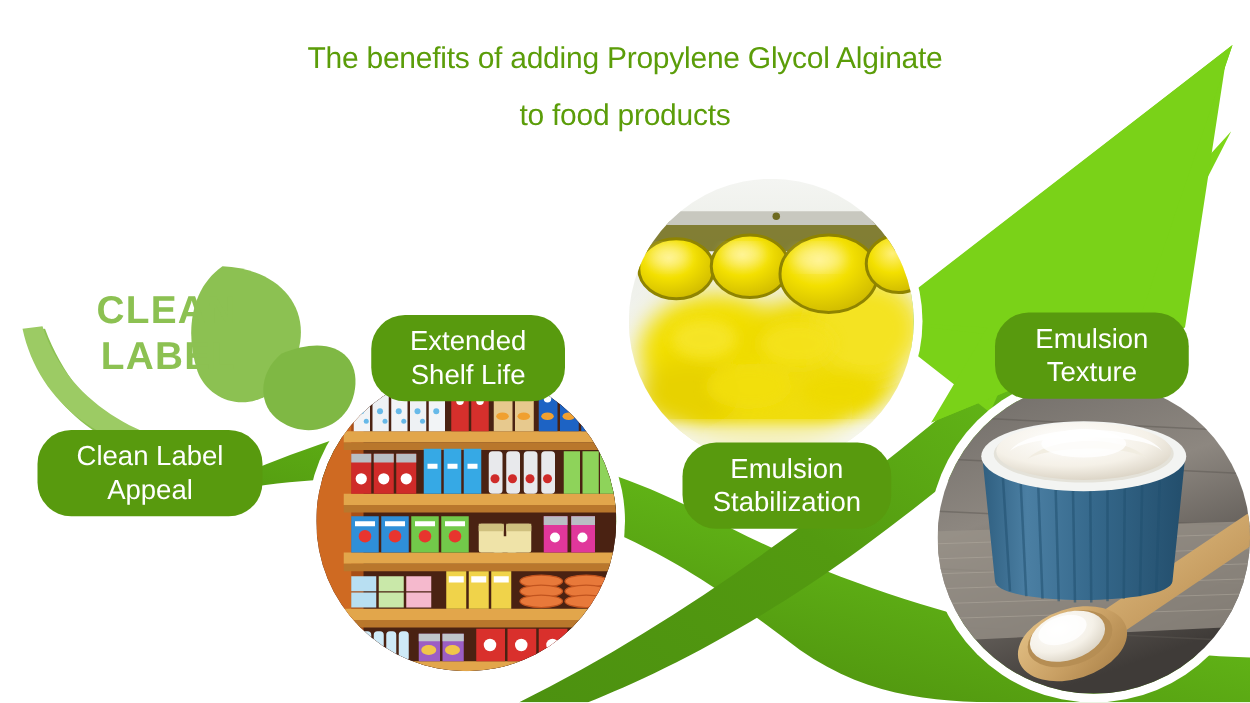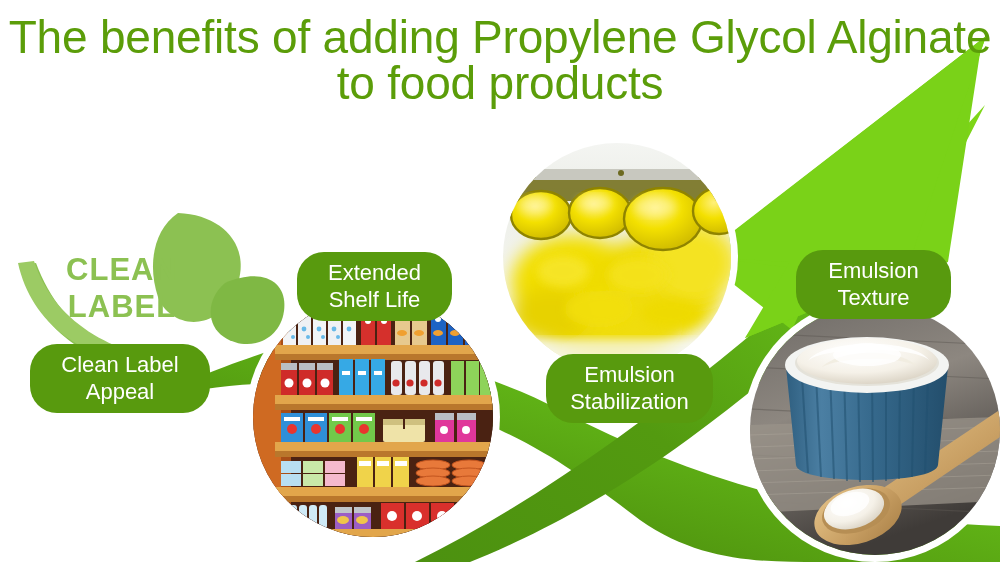--- a/index.html
+++ b/index.html
@@ -13,25 +13,25 @@
     height: 562px;
     background: #ffffff;
     overflow: hidden;
     font-family: "Liberation Sans", sans-serif;
   }
 
   
   .title {
     position: absolute;
     left: 0;
-    top: 14px;
+    top: 24px;
     width: 1000px;
     text-align: center;
     color: #5b9d09;
-    font-size: 46px;
+    font-size: 24px;
     line-height: 46px;
     font-weight: 400;
     letter-spacing: -0.2px;
     z-index: 40;
     white-space: pre-line;
     font-family: "Liberation Sans", sans-serif;
   }
 
   
   .swoosh {
@@ -47,32 +47,31 @@
   .cleanlabel-logo {
     position: absolute;
     left: 10px;
     top: 205px;
     width: 280px;
     height: 190px;
     z-index: 20;
   }
   .cl-text {
     position: absolute;
-    left: 32px;
+    left: 19px;
     top: 24px;
     width: 160px;
     color: #8cc152;
     font-size: 31px;
     line-height: 37px;
     font-weight: bold;
     letter-spacing: 1px;
-    text-align: center;
+    text-align: right;
     font-family: "Liberation Sans", sans-serif;
     white-space: pre-line;
-    margin-top: 22px;
   }
 
   
   .circle {
     position: absolute;
     border-radius: 50%;
     overflow: hidden;
     z-index: 25;
   }
   .circle.ring {

